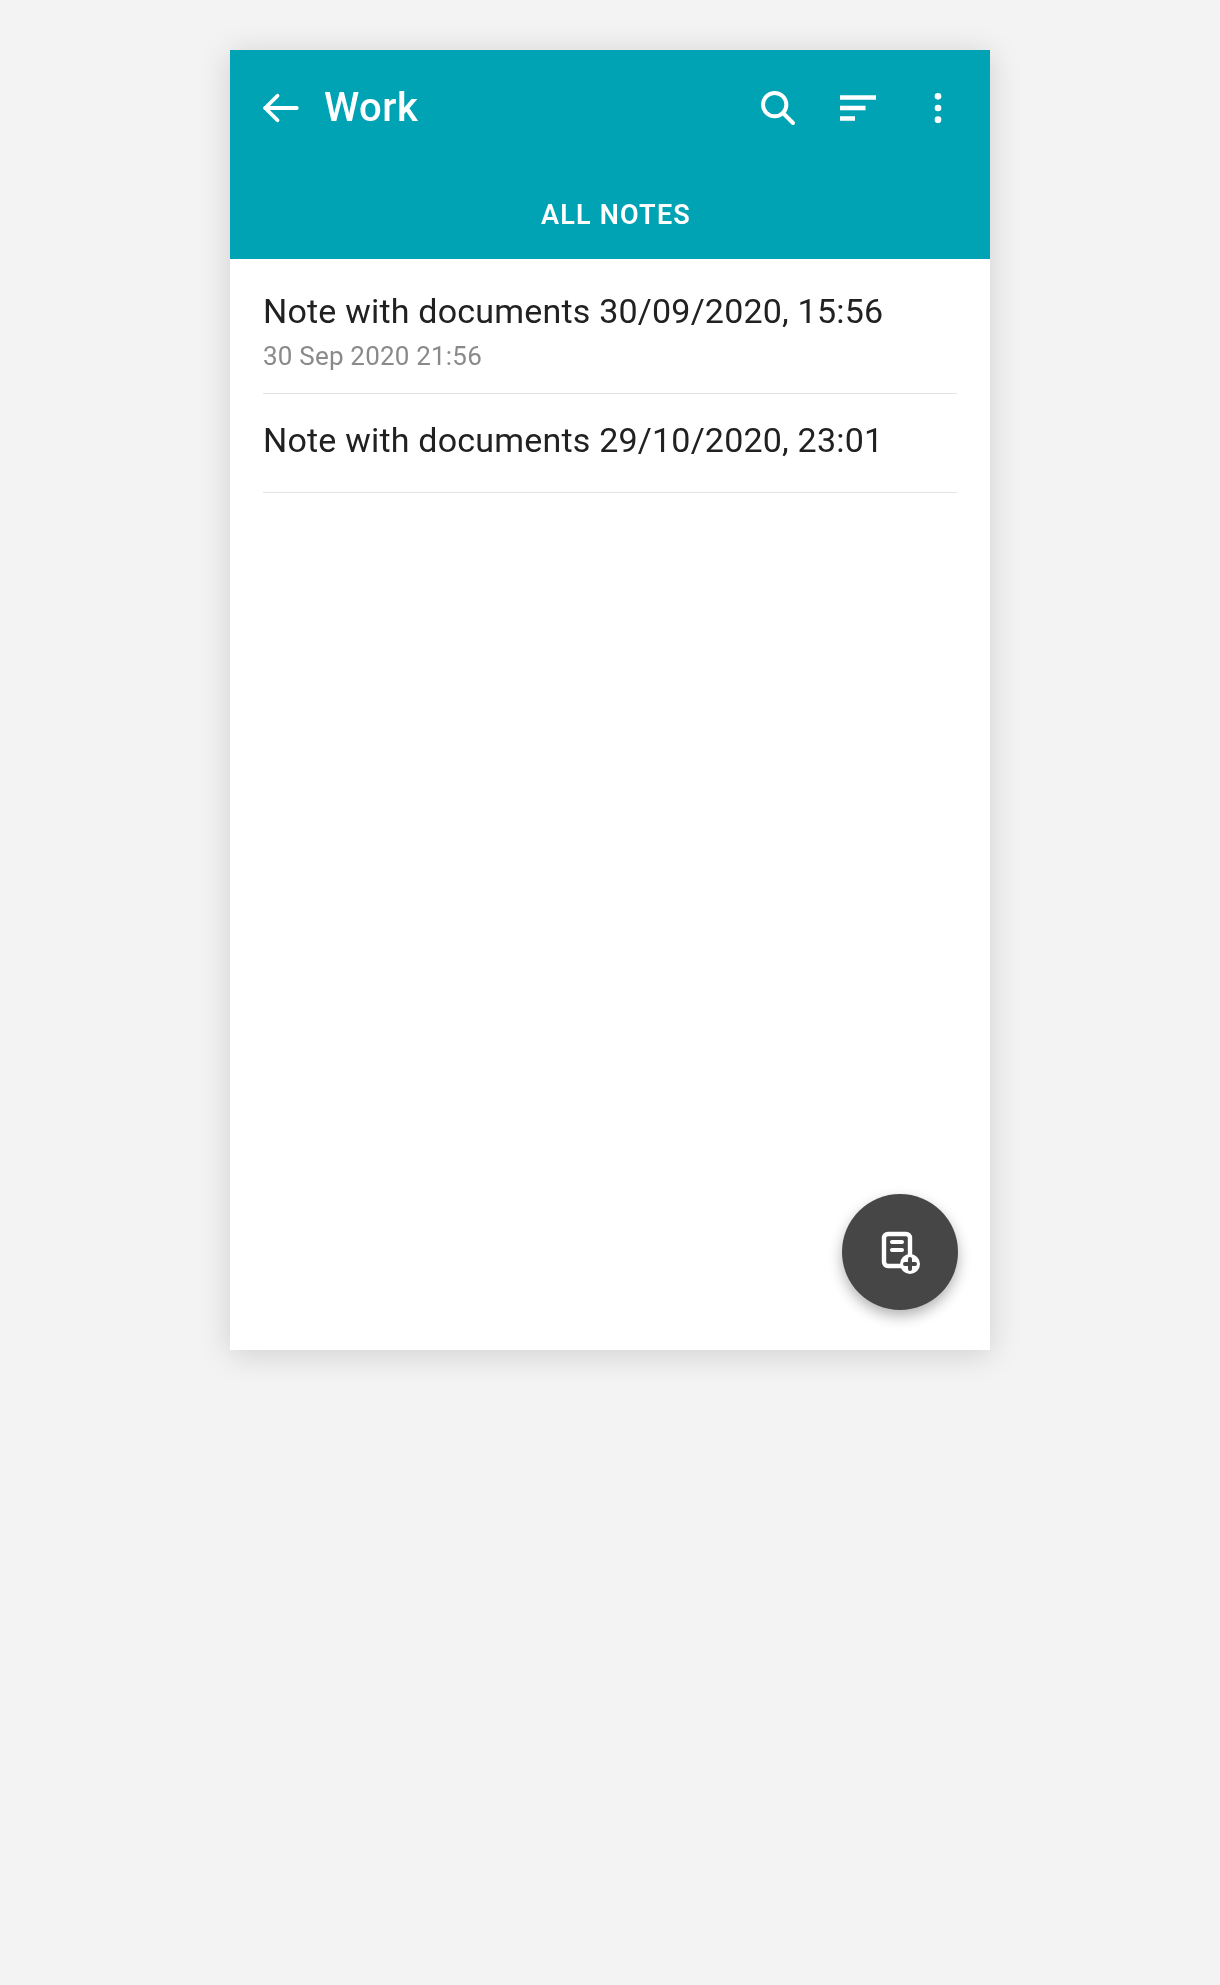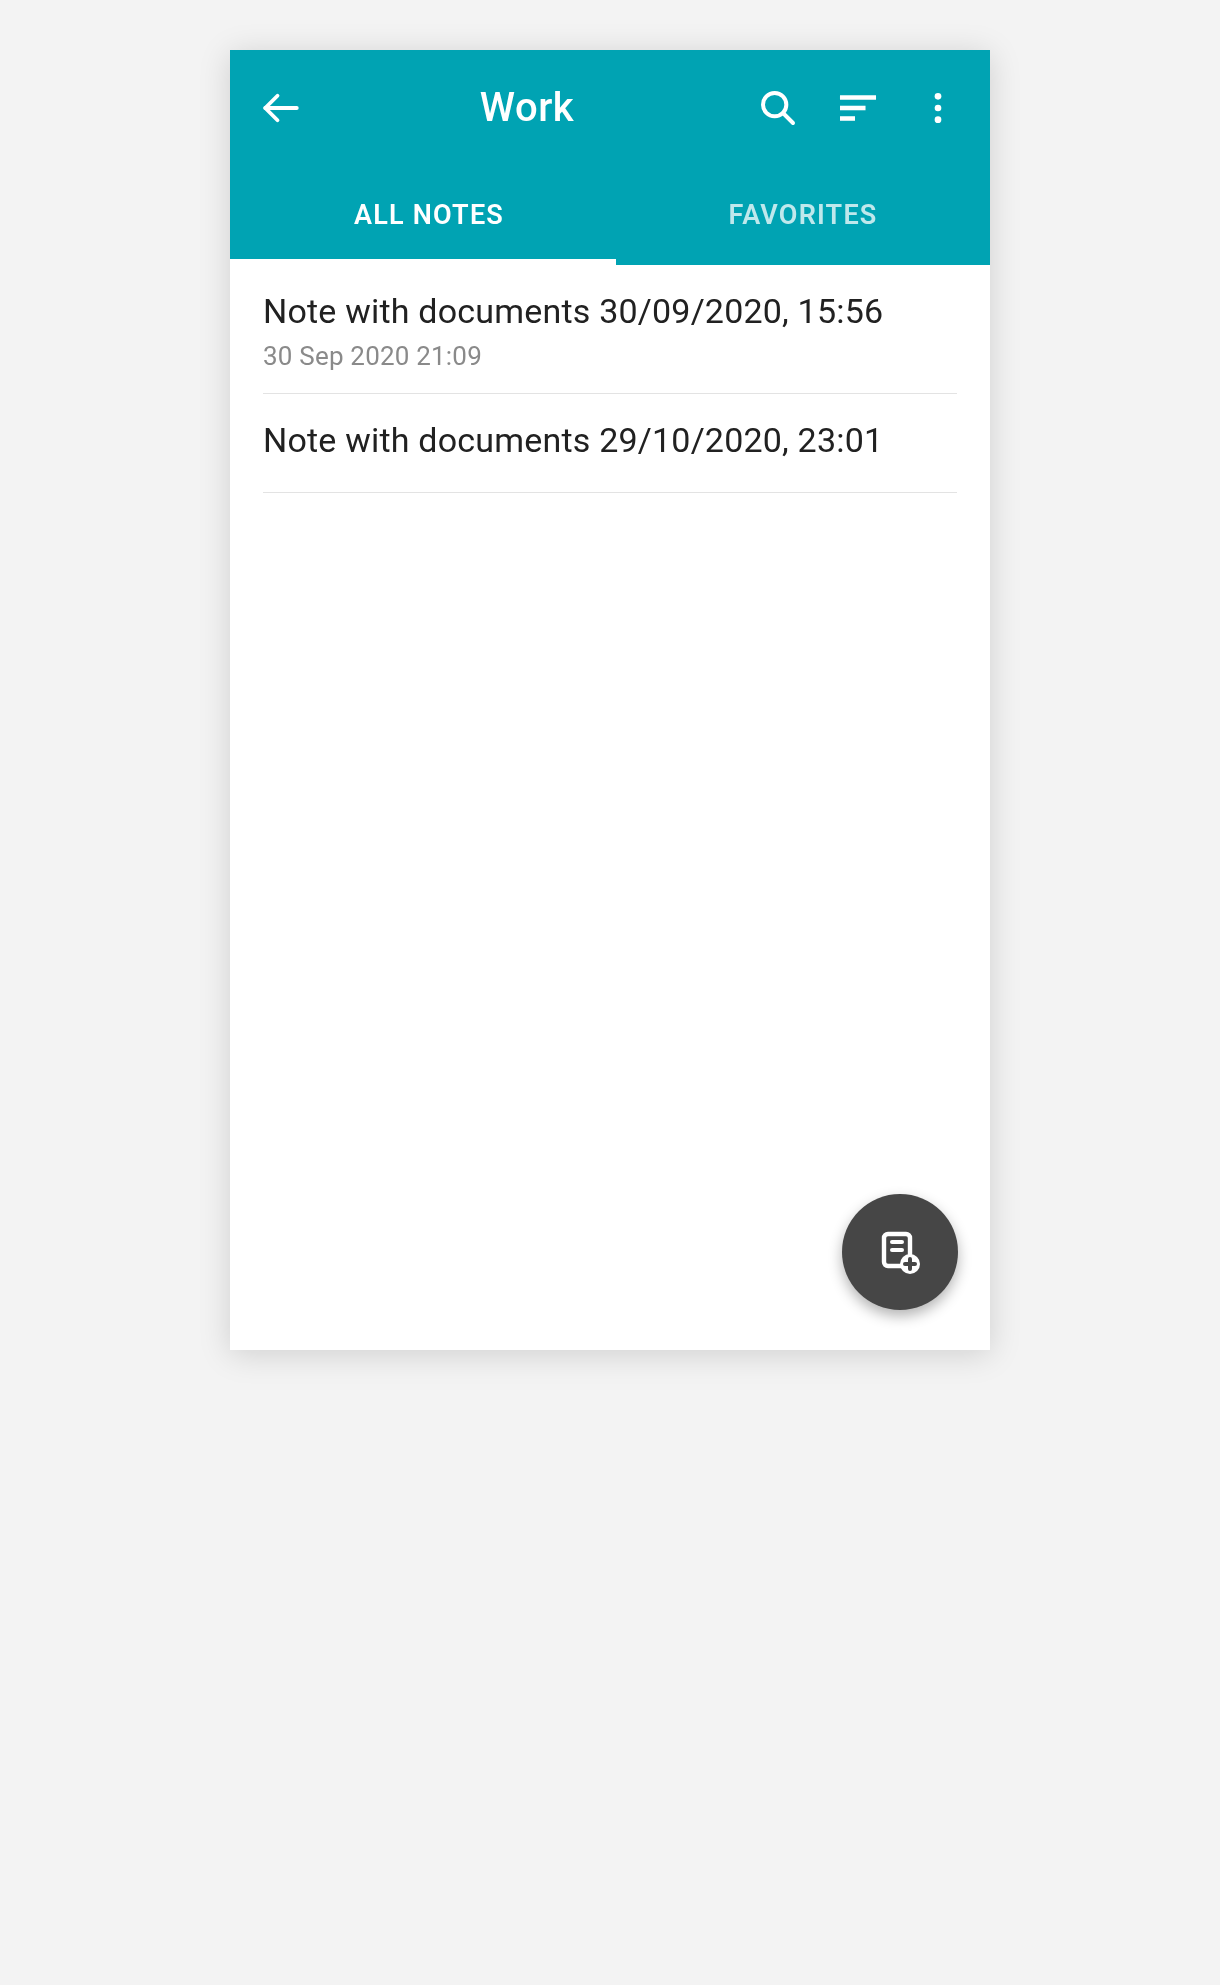--- a/index.html
+++ b/index.html
@@ -24,21 +24,20 @@
       position: relative;
       overflow: hidden;
     }
     .app-bar {
       background: #00a3b3;
       color: #ffffff;
       height: 115px;
       display: flex;
       align-items: center;
       padding: 0 20px;
-      text-align: center;
     }
     .back-btn {
       width: 50px;
       height: 50px;
       display: flex;
       align-items: center;
       justify-content: center;
       cursor: pointer;
       margin-right: 18px;
       margin-left: 6px;
@@ -154,27 +153,26 @@
       <svg width="40" height="40" viewBox="0 0 24 24" fill="#ffffff">
         <circle cx="12" cy="5" r="2"></circle>
         <circle cx="12" cy="12" r="2"></circle>
         <circle cx="12" cy="19" r="2"></circle>
       </svg>
     </div>
   </div>
 
   <div class="tabs">
     <div class="tab active">ALL NOTES</div>
-    <div class="tab">FAVORITES</div>
   </div>
 
   <div class="content">
     <div class="list-item">
       <div class="item-title">Note with documents 30/09/2020, 15:56</div>
-      <div class="item-date">30 Sep 2020 21:09</div>
+      <div class="item-date">30 Sep 2020 21:56</div>
     </div>
     <div class="list-item">
       <div class="item-title">Note with documents 29/10/2020, 23:01</div>
     </div>
   </div>
 
   <div class="fab">
     <svg width="48" height="48" viewBox="0 0 24 24" fill="none">
       <rect x="4" y="3" width="13" height="16" rx="2" stroke="#ffffff" stroke-width="2.2" fill="none"></rect>
       <line x1="8" y1="7" x2="13" y2="7" stroke="#ffffff" stroke-width="2" stroke-linecap="round"></line>

